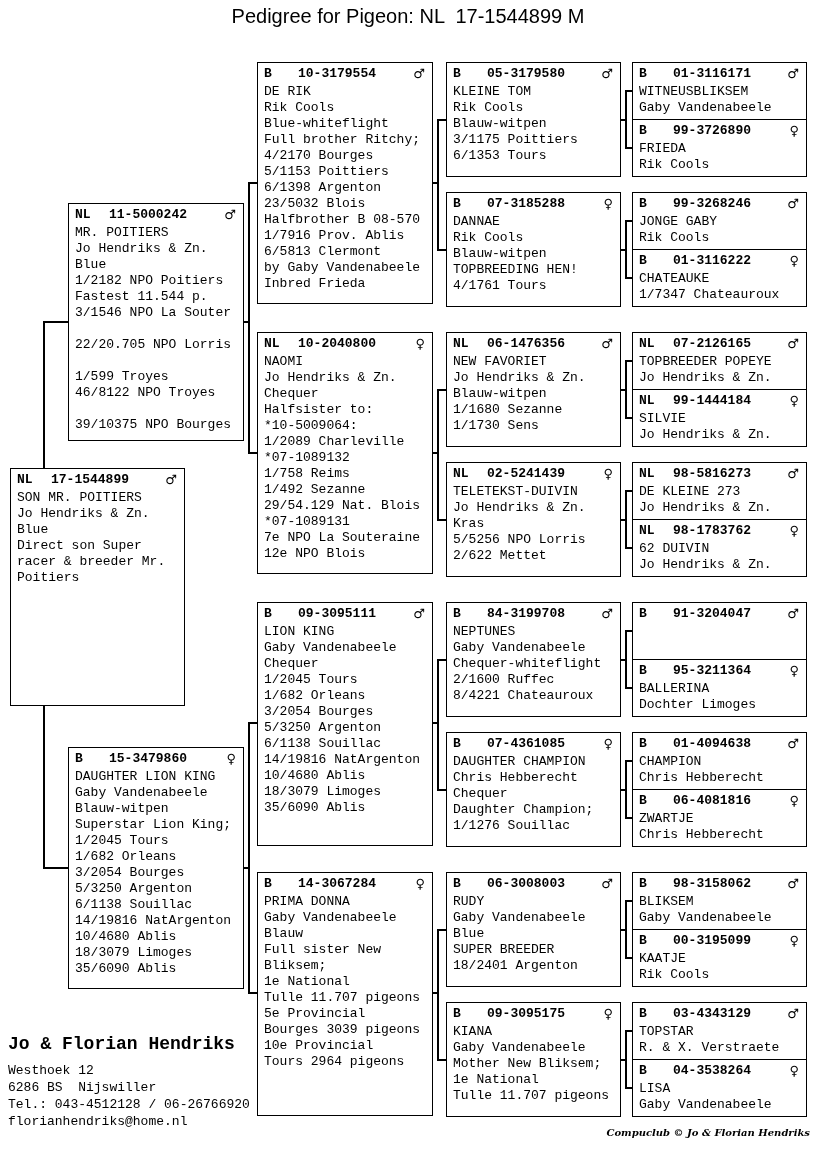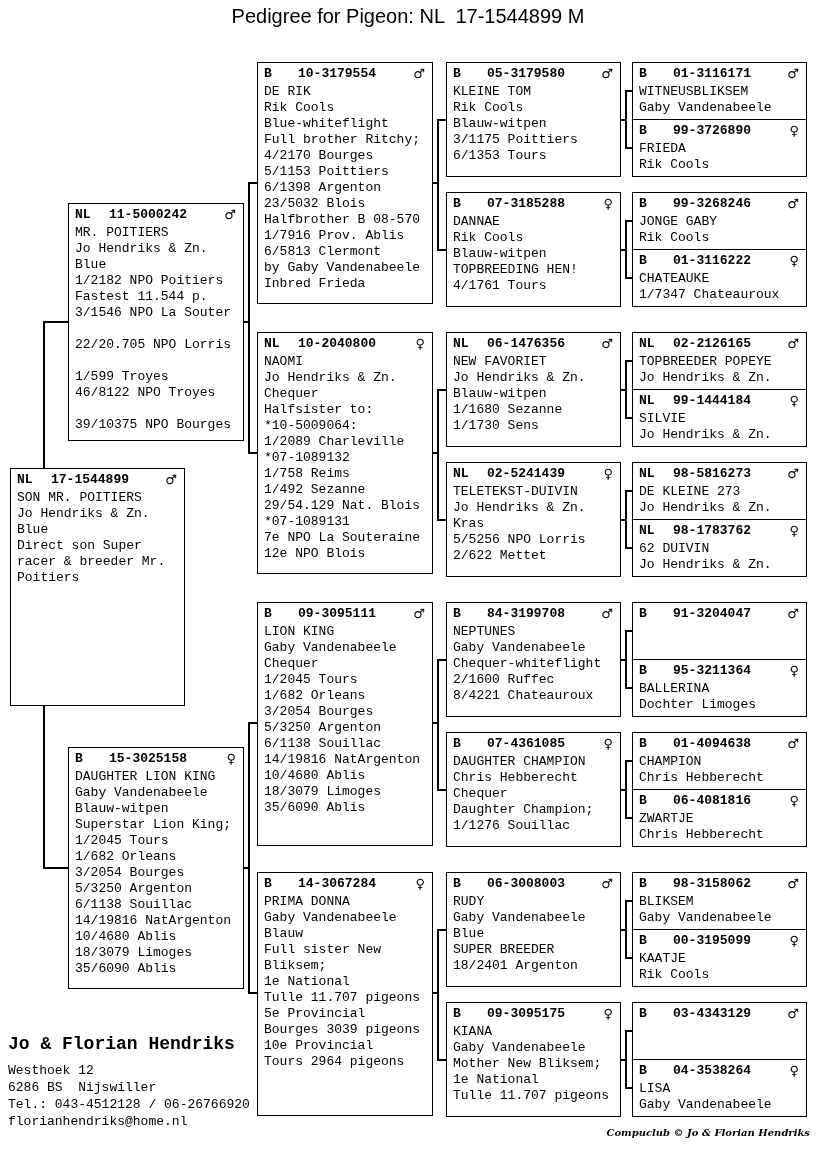--- a/index.html
+++ b/index.html
@@ -65,21 +65,21 @@
 22/20.705 NPO Lorris
 
 1/599 Troyes
 46/8122 NPO Troyes
 
 39/10375 NPO Bourges</div>
 </div>
 
 <div class="box" style="left:68px;top:747px;width:176px;height:242px">
   <div class="hdr">
-    <span class="code">B</span><span class="ring">15-3025158</span><span class="sex">♀</span>
+    <span class="code">B</span><span class="ring">15-3479860</span><span class="sex">♀</span>
   </div>
   <div class="bd">DAUGHTER LION KING
 Gaby Vandenabeele
 Blauw-witpen
 Superstar Lion King;
 1/2045 Tours
 1/682 Orleans
 3/2054 Bourges
 5/3250 Argenton
 6/1138 Souillac
@@ -263,21 +263,21 @@
 </div>
 <div class="box" style="left:632px;top:249px;width:175px;height:58px">
   <div class="hdr">
     <span class="code">B</span><span class="ring">01-3116222</span><span class="sex">♀</span>
   </div>
   <div class="bd">CHATEAUKE
 1/7347 Chateauroux</div>
 </div>
 <div class="box" style="left:632px;top:332px;width:175px;height:58px">
   <div class="hdr">
-    <span class="code">NL</span><span class="ring">02-2126165</span><span class="sex">♂</span>
+    <span class="code">NL</span><span class="ring">07-2126165</span><span class="sex">♂</span>
   </div>
   <div class="bd">TOPBREEDER POPEYE
 Jo Hendriks &amp; Zn.</div>
 </div>
 <div class="box" style="left:632px;top:389px;width:175px;height:58px">
   <div class="hdr">
     <span class="code">NL</span><span class="ring">99-1444184</span><span class="sex">♀</span>
   </div>
   <div class="bd">SILVIE
 Jo Hendriks &amp; Zn.</div>
@@ -333,20 +333,22 @@
   <div class="hdr">
     <span class="code">B</span><span class="ring">00-3195099</span><span class="sex">♀</span>
   </div>
   <div class="bd">KAATJE
 Rik Cools</div>
 </div>
 <div class="box" style="left:632px;top:1002px;width:175px;height:58px">
   <div class="hdr">
     <span class="code">B</span><span class="ring">03-4343129</span><span class="sex">♂</span>
   </div>
+  <div class="bd">TOPSTAR
+R. &amp; X. Verstraete</div>
 </div>
 <div class="box" style="left:632px;top:1059px;width:175px;height:58px">
   <div class="hdr">
     <span class="code">B</span><span class="ring">04-3538264</span><span class="sex">♀</span>
   </div>
   <div class="bd">LISA
 Gaby Vandenabeele</div>
 </div>
 
 <div id="connectors">

